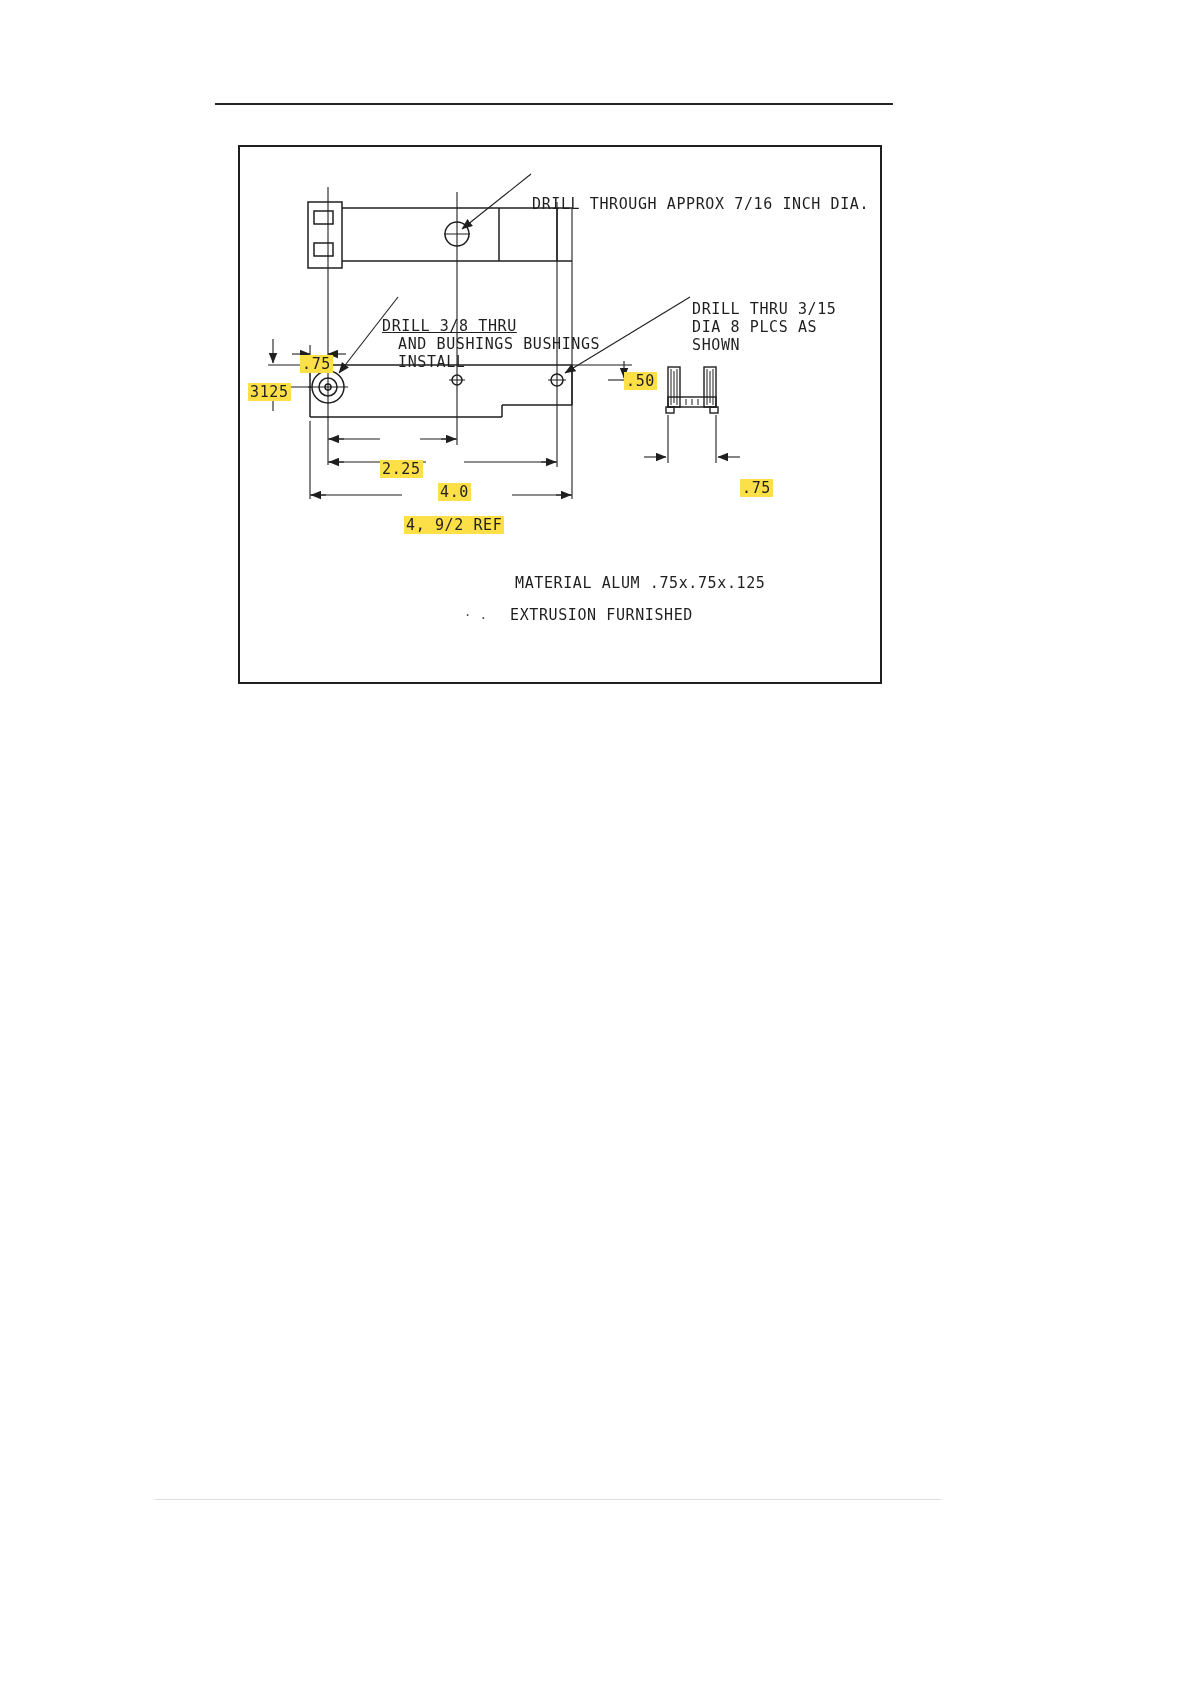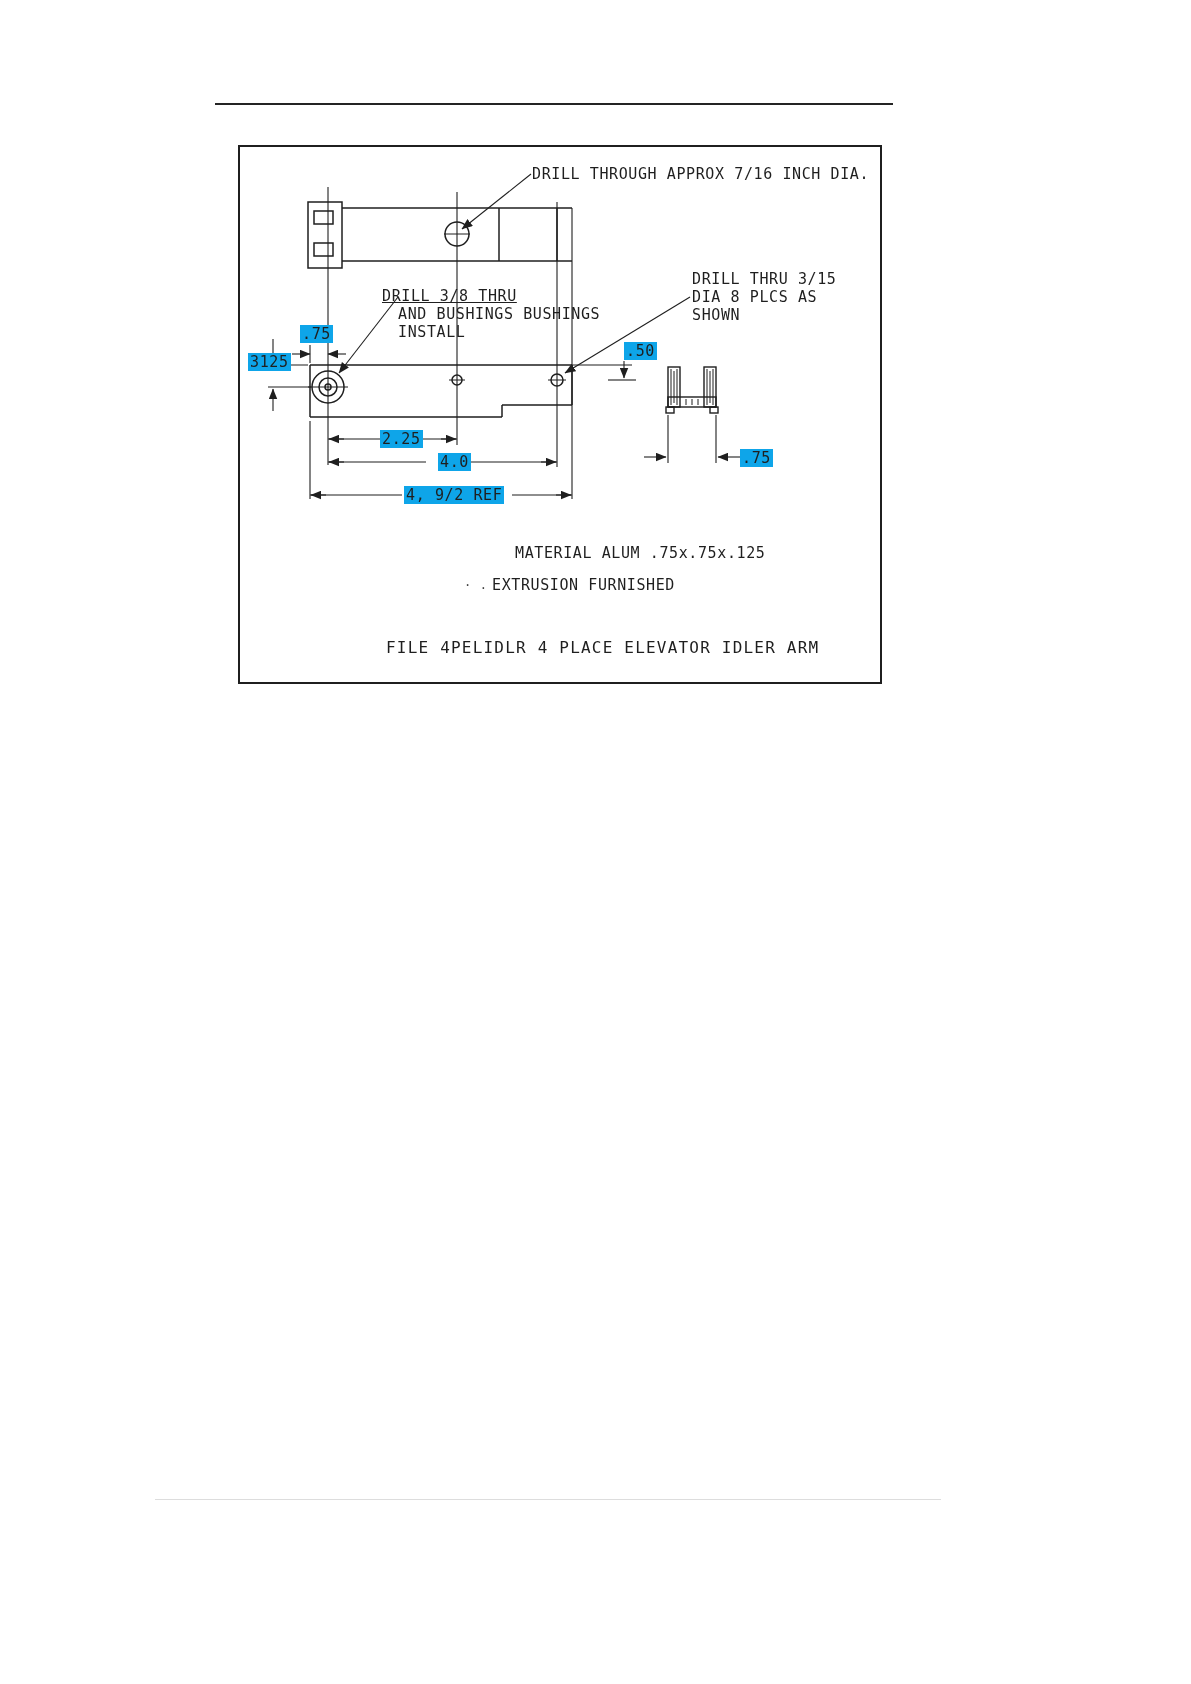--- a/index.html
+++ b/index.html
@@ -4,23 +4,23 @@
 <style>
   html,body { margin:0; padding:0; background:#fff; }
   .page { position:relative; width:1191px; height:1684px; background:#fff;
           font-family:"DejaVu Sans Mono", monospace; overflow:hidden; }
   .top-rule { position:absolute; left:215px; top:103px; width:678px; height:2px; background:#242424; }
   .bottom-rule { position:absolute; left:155px; top:1499px; width:786px; height:1px; background:#ddd; }
   .frame { position:absolute; left:238px; top:145px; width:640px; height:535px;
            border:2px solid #1f1f1f; box-sizing:content-box; }
   .frame svg { position:absolute; left:0; top:0; }
   .txt { position:absolute; font:15px/1.2 "DejaVu Sans Mono", monospace;
-         letter-spacing:0.6px; color:#1f1f1f; white-space:nowrap; }
+         letter-spacing:0.6px; color:#1f1f1f; white-space:nowrap;margin-top:30px; }
   .txt-lg { font-size:16px; letter-spacing:1.2px; }
-  .dim-label { background:#0ea5e9; padding:0 2px; }
+  .dim-label { background:#fde047; padding:0 2px; }
   .stray { font-size:12px; color:#444; }
 </style>
 </head>
 <body>
 
 <div class="page">
 
   <div class="top-rule"></div>
 
   <div class="frame">
@@ -125,19 +125,18 @@
     <div class="txt dim-label" style="left:60px;  top:178px;">.75</div>
     <div class="txt dim-label" style="left:8px;   top:206px;">3125</div>
     <div class="txt dim-label" style="left:384px; top:195px;">.50</div>
     <div class="txt dim-label" style="left:140px; top:283px;">2.25</div>
     <div class="txt dim-label" style="left:198px; top:306px;">4.0</div>
     <div class="txt dim-label" style="left:164px; top:339px;">4, 9/2 REF</div>
     <div class="txt dim-label" style="left:500px; top:302px;">.75</div>
 
     <div class="txt" style="left:266px; top:397px;padding-left:9px;">MATERIAL ALUM .75x.75x.125</div>
     <div class="txt stray" style="left:224px; top:431px;">· .</div>
-    <div class="txt" style="left:252px; top:429px;text-align:right;">EXTRUSION FURNISHED</div>
+    <div class="txt" style="left:270px; top:429px;text-align:right;">EXTRUSION FURNISHED</div>
 
-    <div class="txt txt-lg" style="left:146px; top:491px;">FILE 4PELIDLR 4 PLACE ELEVATOR IDLER ARM</div>
   </div>
 
   <div class="bottom-rule"></div>
 </div>
 
 </body></html>

